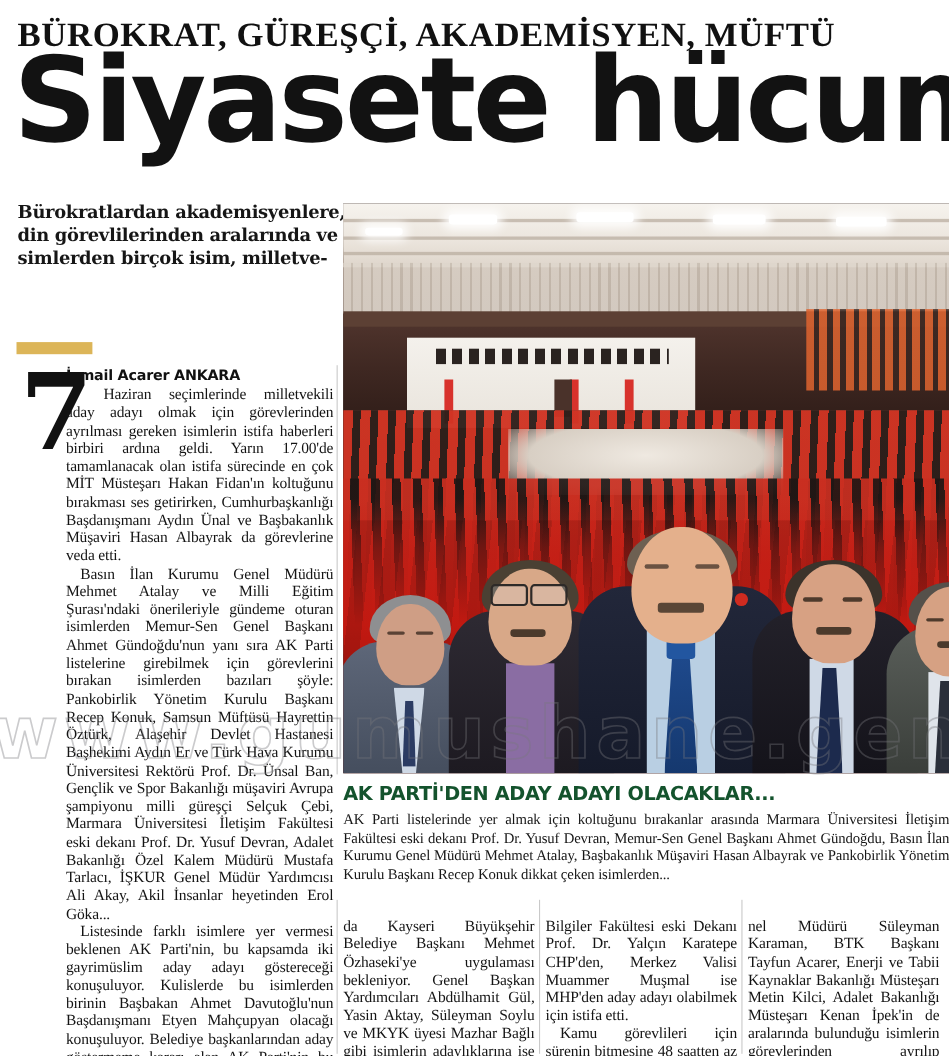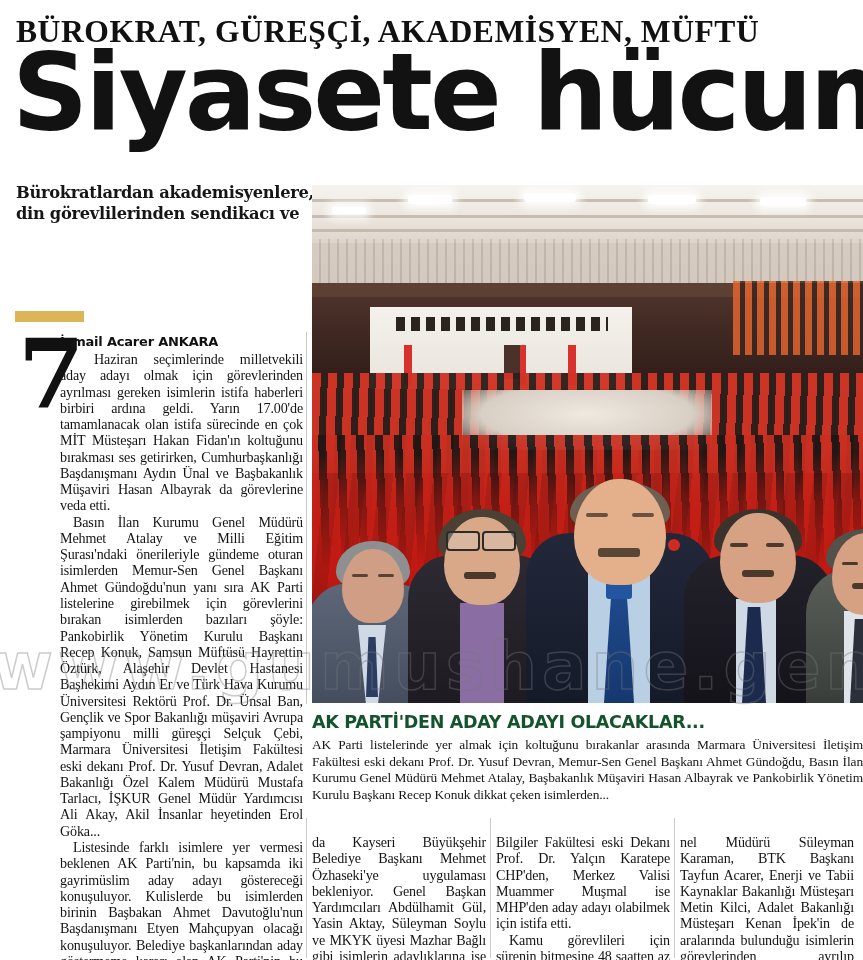--- a/index.html
+++ b/index.html
@@ -240,21 +240,22 @@
 <body>
 
 <div class="page">
 
   <div class="kicker">BÜROKRAT, GÜREŞÇİ, AKADEMİSYEN, MÜFTÜ</div>
 
   <h1 class="headline" style="margin:0;">Siyasete hücum</h1>
 
   <div class="deck">
     <div>Bürokratlardan akademisyenlere,</div>
-    <div>din görevlilerinden sendikacı ve</div>
+    <div>din görevlilerinden aralarında ve</div>
+    <div>simlerden birçok isim, milletve-</div>
   </div>
 
   <div class="gold-rule"></div>
 
   <div class="byline">İsmail Acarer ANKARA</div>
   <div class="dropcap">7</div>
 
   <div class="col-left">
     <p class="first">Haziran seçimlerinde milletvekili aday adayı olmak için görevlerinden ayrılması gereken isimlerin istifa haberleri birbiri ardına geldi. Yarın 17.00'de tamamlanacak olan istifa sürecinde en çok MİT Müsteşarı Hakan Fidan'ın koltuğunu bırakması ses getirirken, Cumhurbaşkanlığı Başdanışmanı Aydın Ünal ve Başbakanlık Müşaviri Hasan Albayrak da görevlerine veda etti.</p>
     <p>Basın İlan Kurumu Genel Müdürü Mehmet Atalay ve Milli Eğitim Şurası'ndaki önerileriyle gündeme oturan isimlerden Memur-Sen Genel Başkanı Ahmet Gündoğdu'nun yanı sıra AK Parti listelerine girebilmek için görevlerini bırakan isimlerden bazıları şöyle: Pankobirlik Yönetim Kurulu Başkanı Recep Konuk, Samsun Müftüsü Hayrettin Öztürk, Alaşehir Devlet Hastanesi Başhekimi Aydın Er ve Türk Hava Kurumu Üniversitesi Rektörü Prof. Dr. Ünsal Ban, Gençlik ve Spor Bakanlığı müşaviri Avrupa şampiyonu milli güreşçi Selçuk Çebi, Marmara Üniversitesi İletişim Fakültesi eski dekanı Prof. Dr. Yusuf Devran, Adalet Bakanlığı Özel Kalem Müdürü Mustafa Tarlacı, İŞKUR Genel Müdür Yardımcısı Ali Akay, Akil İnsanlar heyetinden Erol Göka...</p>

